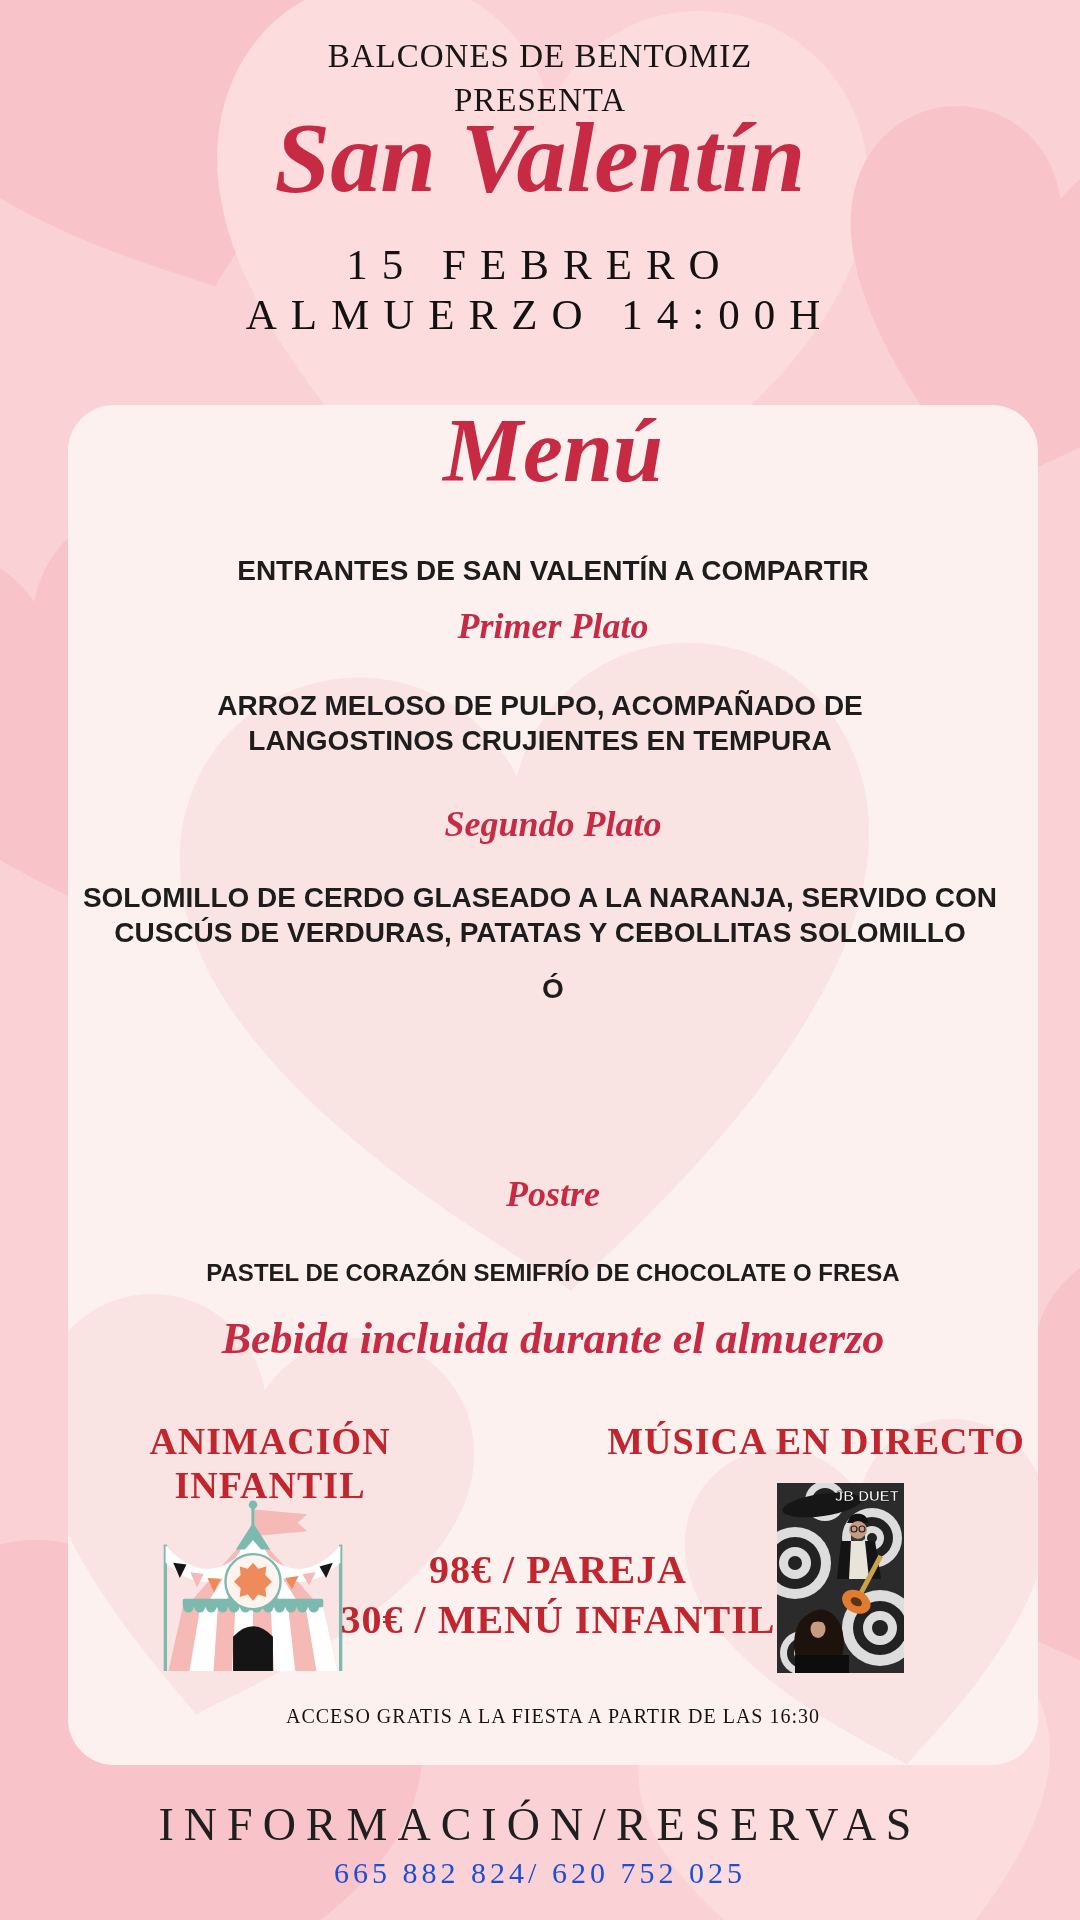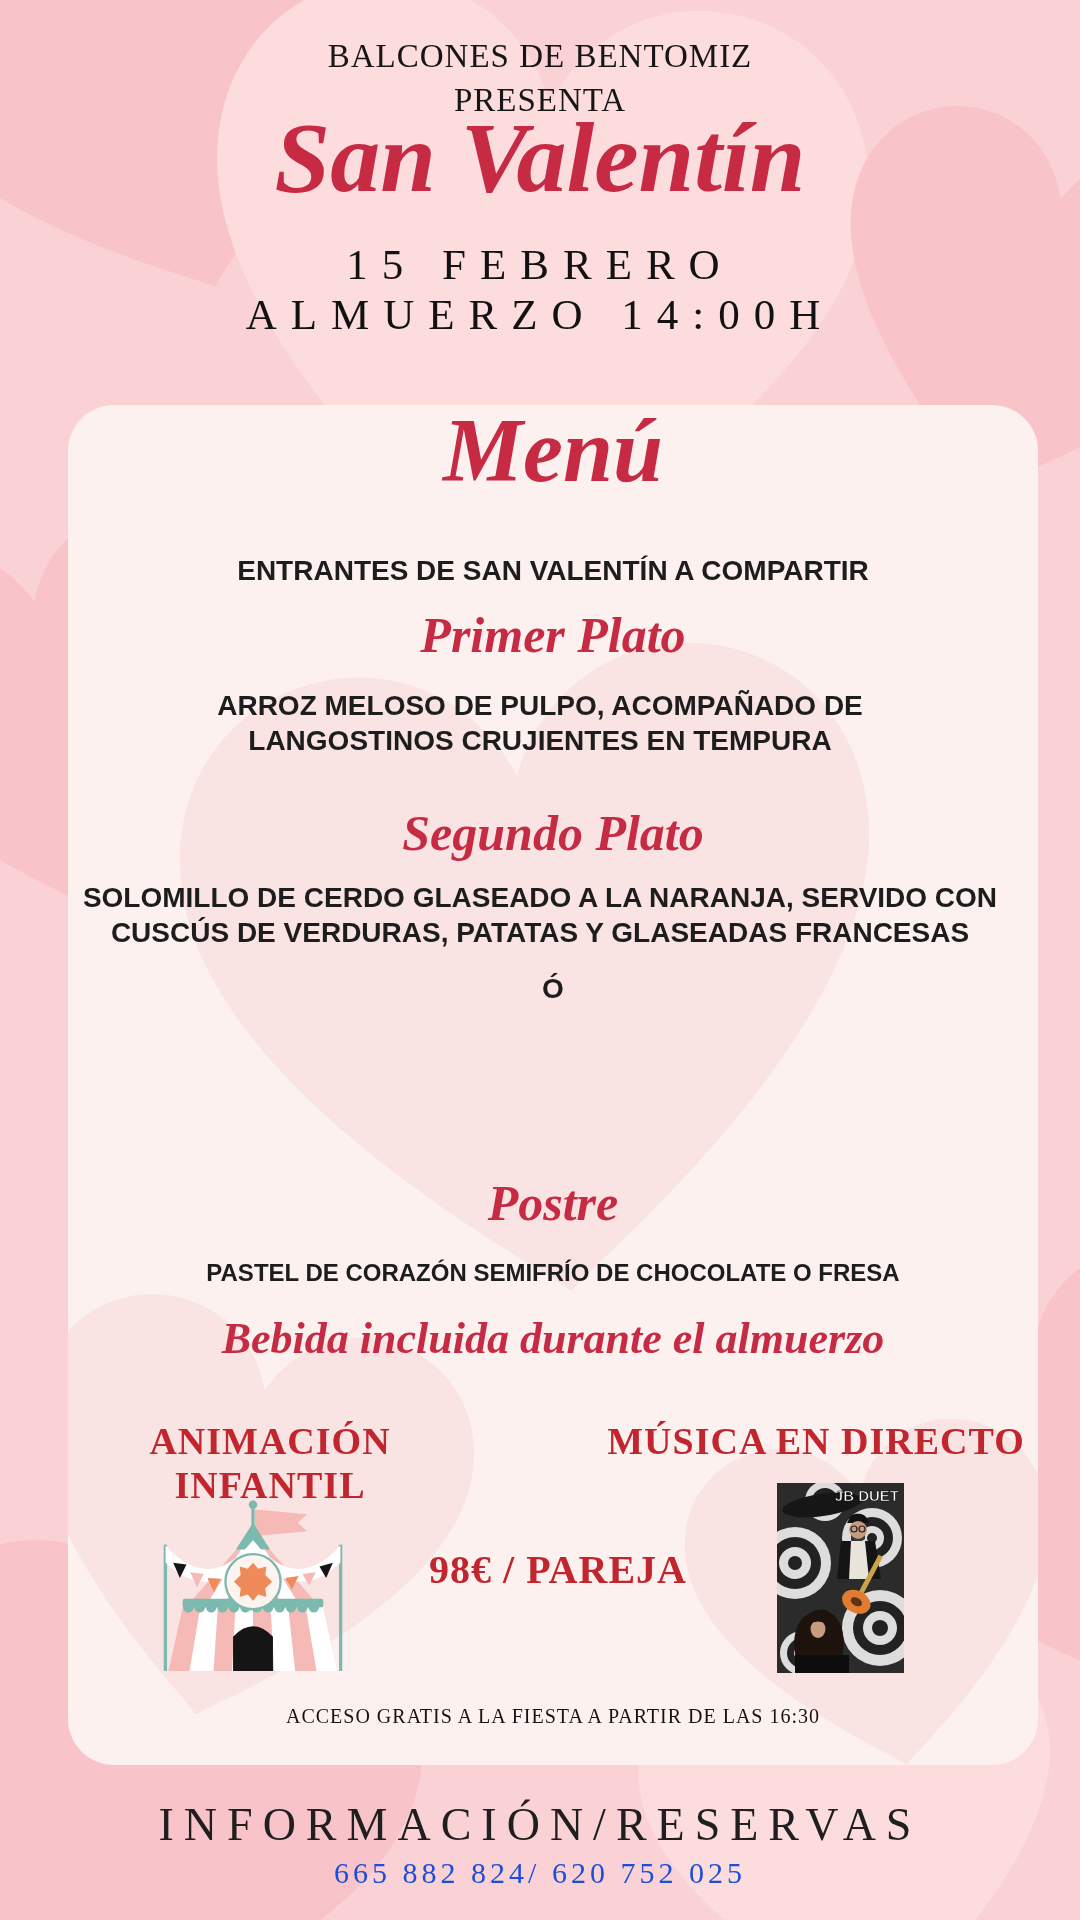--- a/index.html
+++ b/index.html
@@ -8,21 +8,21 @@
   .heart{position:absolute;z-index:0;}
   .ctr{position:absolute;left:0;width:100%;text-align:center;z-index:2;}
   .presenter{font-size:33px;letter-spacing:1px;color:#161616;}
   .script{font-style:italic;font-weight:bold;color:#c72b44;}
   .event-title{font-size:100px;line-height:1;}
   .spaced{color:#121212;font-size:43px;letter-spacing:14px;line-height:1.15;}
   .card{position:absolute;left:68px;top:405px;width:944px;height:1360px;background:#fdf1f0;
         border-radius:46px;overflow:hidden;z-index:1;padding-left:26px;}
   .cardctr{position:absolute;left:0;width:100%;text-align:center;z-index:2;}
   .menu-title{font-size:90px;line-height:1.1;}
-  .course-head{font-size:50px;line-height:1.2;}
+  .course-head{font-size:36px;line-height:1.2;}
   .sans{font-family:"Liberation Sans",sans-serif;font-weight:bold;color:#1d1d1d;}
   .course-text{font-size:28px;line-height:1.25;}
   .course-text-sm{font-size:24px;}
   .or-sep{font-size:28px;}
   .drinks{font-size:44px;}
   .red-serif{font-weight:bold;color:#c1262f;}
   .extra-head{font-size:38px;letter-spacing:1px;}
   .prices{font-size:40px;line-height:1.25;letter-spacing:1px;}
   .party-note{font-size:20px;letter-spacing:1px;color:#141414;}
   .foot-info{font-size:46px;letter-spacing:10px;color:#1f1f1f;}
@@ -79,21 +79,21 @@
         <use href="#heart-shape"></use>
       </svg>
 
     <div class="cardctr script menu-title" style="top:-4px">Menú</div>
     <div class="cardctr sans course-text" style="top:148px">ENTRANTES DE SAN VALENTÍN A COMPARTIR</div>
 
     <div class="cardctr script course-head" style="top:200px">Primer Plato</div>
     <div class="cardctr sans course-text" style="top:283px;left:122px;width:700px">ARROZ MELOSO DE PULPO, ACOMPAÑADO DE LANGOSTINOS CRUJIENTES EN TEMPURA</div>
 
     <div class="cardctr script course-head" style="top:398px">Segundo Plato</div>
-    <div class="cardctr sans course-text" style="top:475px;left:12px;width:920px">SOLOMILLO DE CERDO GLASEADO A LA NARANJA, SERVIDO CON CUSCÚS DE VERDURAS, PATATAS Y GLASEADAS FRANCESAS</div>
+    <div class="cardctr sans course-text" style="top:475px;left:12px;width:920px">SOLOMILLO DE CERDO GLASEADO A LA NARANJA, SERVIDO CON CUSCÚS DE VERDURAS, PATATAS Y CEBOLLITAS SOLOMILLO</div>
     <div class="cardctr sans or-sep" style="top:568px">Ó</div>
 
     <div class="cardctr script course-head" style="top:768px">Postre</div>
     <div class="cardctr sans course-text course-text-sm" style="top:853px">PASTEL DE CORAZÓN SEMIFRÍO DE CHOCOLATE O FRESA</div>
 
     <div class="cardctr red-serif extra-head" style="left:0;width:404px;top:1014px">ANIMACIÓN INFANTIL</div>
 
     <div class="cardctr script drinks" style="top:908px">Bebida incluida durante el almuerzo</div>
     <div class="cardctr red-serif extra-head" style="left:528px;width:440px;top:1014px">MÚSICA EN DIRECTO</div>
 
@@ -142,20 +142,21 @@
           <circle cx="164" cy="121" r="5.5"></circle>
       </g>
       <path d="M79 188 L79 152 Q100 130 121 152 L121 188 Z" fill="#151515"></path>
       <circle cx="100" cy="94" r="29" fill="#fdf4ef"></circle>
       <circle cx="100" cy="94" r="29" fill="none" stroke="#7cb9ae" stroke-width="2.5"></circle>
       <polygon fill="#ef8a5a" points="100,74 105.5,80.5 114,78 113,87 120,94 113,101 114,110 105.5,107.5 100,114 94.5,107.5 86,110 87,101 80,94 87,87 86,78 94.5,80.5"></polygon>
     </svg>
 
     <div class="cardctr red-serif prices" style="left:220px;width:540px;top:1140px">
       <div>98€ / PAREJA</div>
+      <div>30€ / MENÚ INFANTIL</div>
     </div>
 
     <svg class="visual" style="left:709px;top:1078px" width="127" height="190" viewBox="0 0 127 190">
       <rect width="127" height="190" fill="#2b2b2b"></rect>
       <g>
         <circle cx="18" cy="80" r="36" fill="#dddddd"></circle>
           <circle cx="18" cy="80" r="26" fill="#222222"></circle>
         <circle cx="18" cy="80" r="16" fill="#dddddd"></circle>
           <circle cx="18" cy="80" r="7" fill="#222222"></circle>
         <circle cx="95" cy="55" r="30" fill="#dddddd"></circle>

